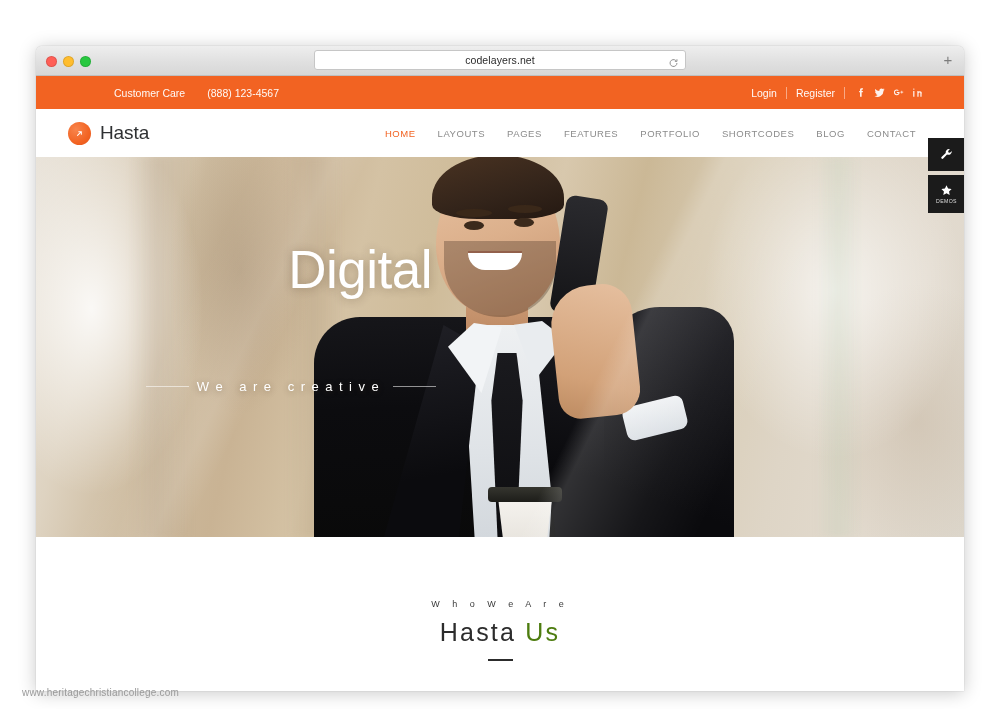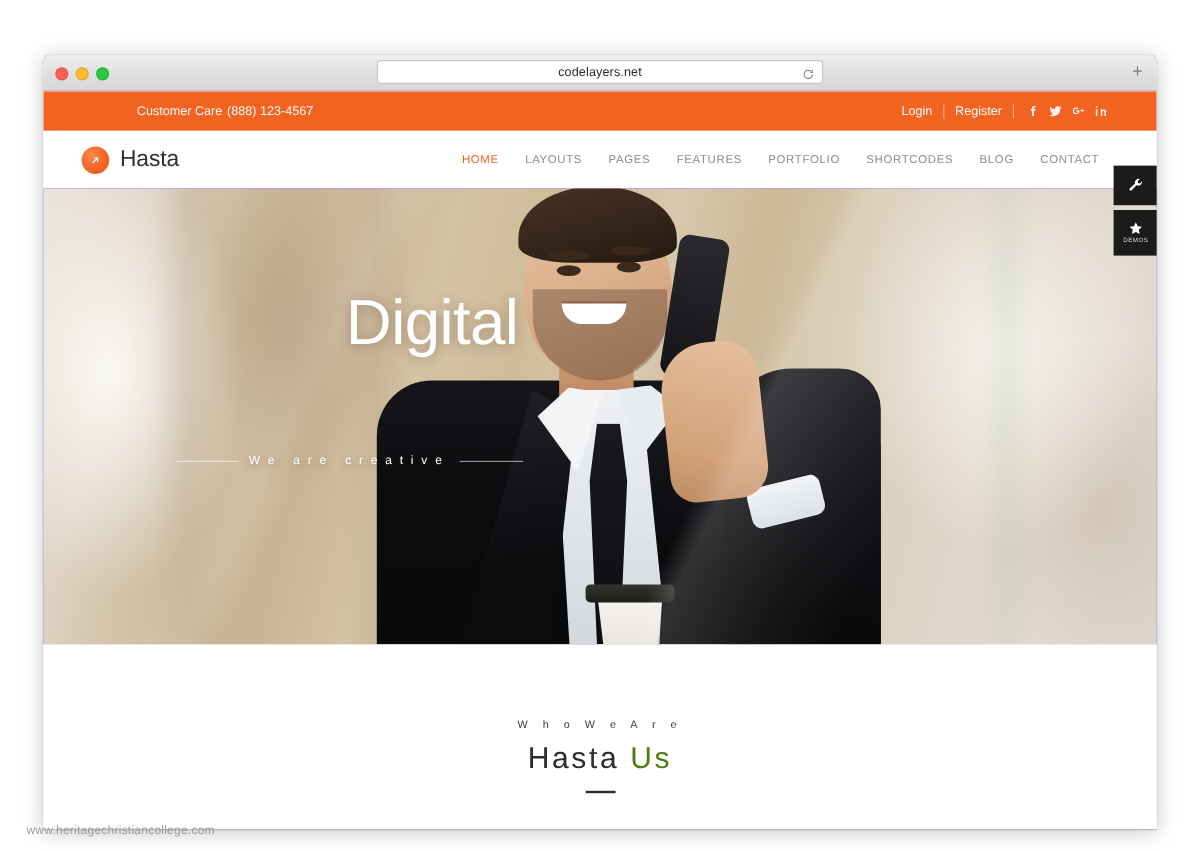--- a/index.html
+++ b/index.html
@@ -71,21 +71,21 @@
 
   
   .topbar {
     position: relative;
     height: 33px;
     background: #f26322;
     display: flex; align-items: center;
     padding: 0 37px 0 78px;
     color: #ffffff;
   }
-  .topbar-left { display: flex; align-items: center; gap: 4px; font-size: 10.5px; }
+  .topbar-left { display: flex; align-items: center; gap: 22px; font-size: 10.5px; }
   .topbar-left .label { opacity: .96; }
   .topbar-left .phone { opacity: .96; }
   .topbar-right { margin-left: auto; display: flex; align-items: center; font-size: 10.5px; }
   .topbar-right a { color: #fff; text-decoration: none; padding: 0 9px; opacity: .97; }
   .sep { width: 1px; height: 12px; background: rgba(255,255,255,.45); }
   .socials { display: flex; align-items: center; gap: 0; margin-left: 6px; }
   .socials .s {
     width: 19px; height: 16px;
     display: flex; align-items: center; justify-content: center;
     color: #ffffff; opacity: .92;
@@ -133,21 +133,21 @@
   }
   .sidetab.tall { height: 38px; }
   .sidetab svg { width: 13px; height: 13px; fill: #fff; }
   .sidetab .cap { font-size: 5.2px; letter-spacing: .35px; color: #dcdcdc; }
 
   
   .hero {
     position: relative;
     height: 380px;
     overflow: hidden;
-    background: #8b5cf6;
+    background: #b91c1c;
   }
   
   .hero-bg {
     position: absolute; inset: 0;
     background:
       radial-gradient(ellipse 180px 300px at 6% 40%, rgba(255,255,255,.85) 0%, rgba(255,255,255,0) 62%),
       radial-gradient(ellipse 120px 240px at 22% 30%, rgba(120,95,70,.22) 0%, rgba(120,95,70,0) 60%),
       radial-gradient(ellipse 200px 260px at 86% 35%, rgba(255,255,255,.7) 0%, rgba(255,255,255,0) 65%),
       radial-gradient(ellipse 150px 200px at 95% 70%, rgba(200,185,165,.55) 0%, rgba(200,185,165,0) 70%),
       linear-gradient(104deg,
@@ -303,21 +303,21 @@
     font-size: 86px; font-weight: 300; color: #ffffff;
     letter-spacing: -1.5px; line-height: 1;
     text-shadow: 0 1px 12px rgba(60,40,20,.30);
   }
   .h-tag {
     position: absolute; left: 110px; top: 222px; width: 290px;
     display: flex; align-items: center; gap: 8px;
   }
   .h-tag .rule { flex: 1; height: 1px; background: rgba(255,255,255,.55); }
   .h-tag .txt {
-    font-size: 10px; color: #ffffff; letter-spacing: 6.5px;
+    font-size: 13px; color: #ffffff; letter-spacing: 6.5px;
     white-space: nowrap; text-shadow: 0 1px 6px rgba(60,40,20,.4);
   }
 
   
   .about {
     position: relative;
     height: 154px;
     background: #ffffff;
     display: flex; flex-direction: column; align-items: center;
     padding-top: 62px;

